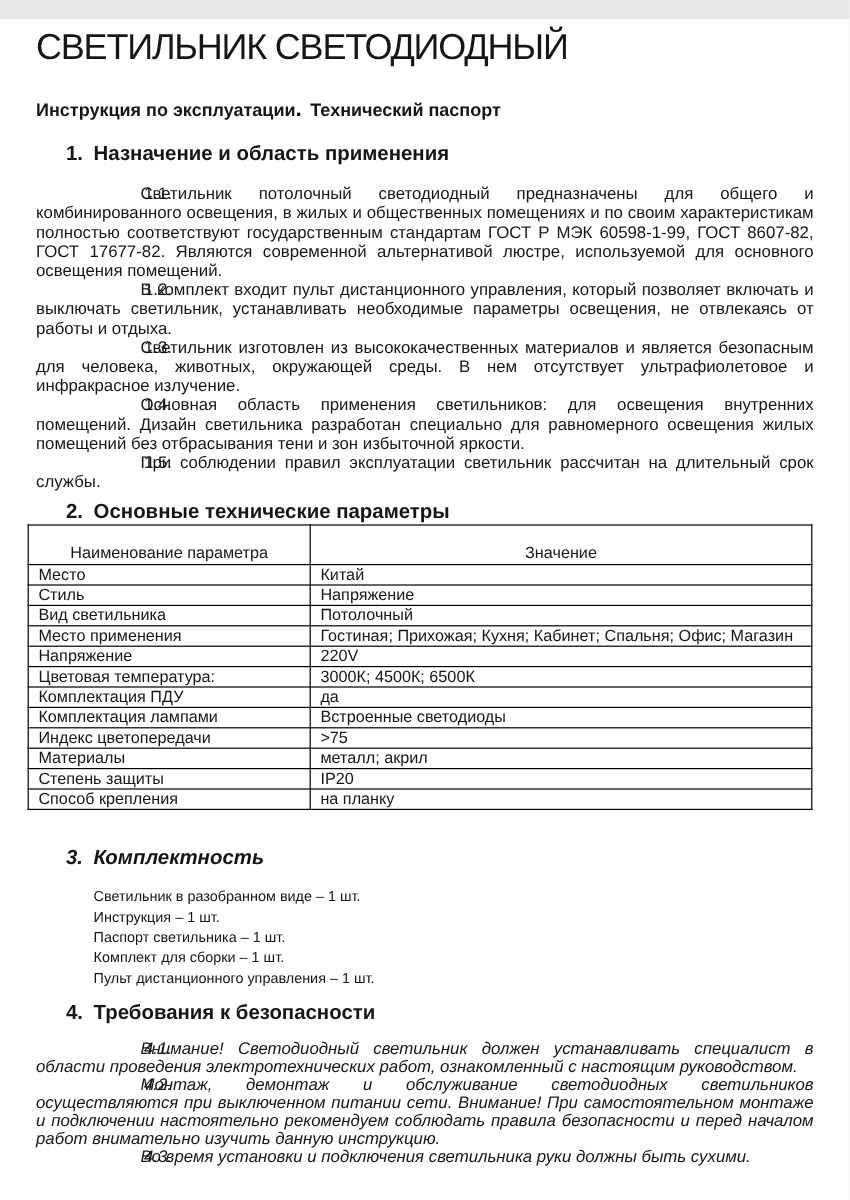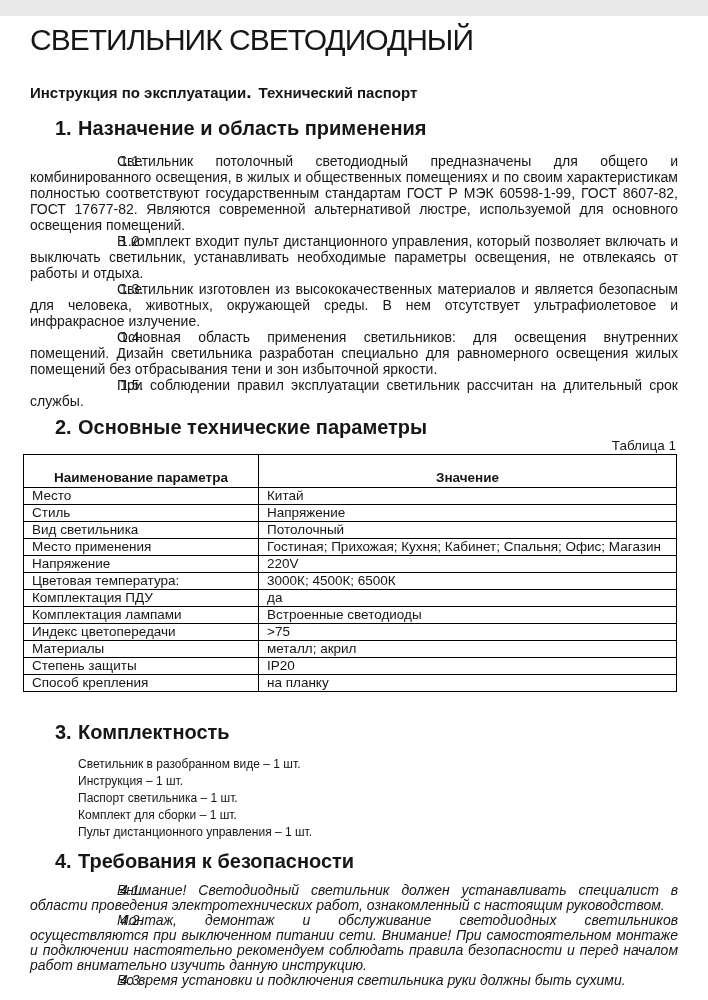--- a/index.html
+++ b/index.html
@@ -24,29 +24,29 @@
   }
   .doc-subtitle {
     margin:24px 0 0 0;
     font-size:15px;
     font-weight:bold;
     line-height:20px;
   }
   .doc-subtitle .bigdot { font-size:19px; line-height:20px; }
   .doc-subtitle .part2 { margin-left:7px; }
   .sec-heading {
-    font-size:20px;
+    font-size:17px;
     font-weight:bold;
     line-height:20px;
     padding-left:25px;
   }
   .sec-num { display:inline-block; width:23px; }
   .mt-s1 { margin-top:15px; }
   .mt-s2 { margin-top:8px; }
-  .mt-s3 { margin-top:30px; }
+  .mt-s3 { margin-top:30px;font-style:italic; }
   .mt-s4 { margin-top:10px; }
   .paras { margin-top:15px; }
   .para {
     margin:0;
     font-size:14px;
     line-height:16px;
     text-align:justify;
     text-indent:45px;
   }
   .pnum { display:inline-block; width:42px; }
@@ -65,21 +65,21 @@
   }
   table.params col.c1 { width:235px; }
   table.params th, table.params td {
     border:1px solid #000;
     font-size:13.5px;
     line-height:14px;
     padding:1px 8px;
     overflow:hidden;
     white-space:nowrap;
   }
-  table.params th { text-align:center; font-weight:bold; padding-top:16px; padding-bottom:2px; }
+  table.params th { text-align:center; font-weight:normal; padding-top:16px; padding-bottom:2px; }
   .klist {
     margin-top:14px;
     padding-left:48px;
     font-size:12px;
     line-height:17px;
   }
   .paras-s4 { margin-top:12px;font-style:italic; }
   .paras-s4 .para { line-height:15px; }
 </style>
 </head>
@@ -101,21 +101,20 @@
     <p class="para"><span class="pnum">1.3.</span><span>Светильник изготовлен из высококачественных материалов и является безопасным для человека, животных, окружающей среды. В нем отсутствует ультрафиолетовое и инфракрасное излучение.</span></p>
     <p class="para"><span class="pnum">1.4.</span><span>Основная область применения светильников: для освещения внутренних помещений. Дизайн светильника разработан специально для равномерного освещения жилых помещений без отбрасывания тени и зон избыточной яркости.</span></p>
     <p class="para"><span class="pnum">1.5.</span><span>При соблюдении правил эксплуатации светильник рассчитан на длительный срок службы.</span></p>
   </div>
 
   <div class="sec-heading mt-s2">
     <span class="sec-num">2.</span><span>Основные технические параметры</span>
   </div>
 
 
-  <div class="tcaption">Таблица 1</div>
 
   <table class="params">
     <colgroup>
         <col class="c1">
         <col class="c2">
       </colgroup>
     <thead>
       <tr>
         <th>Наименование параметра</th>
         <th>Значение</th>

